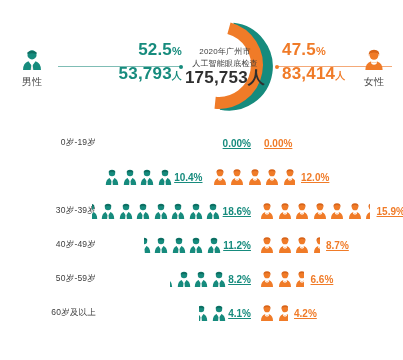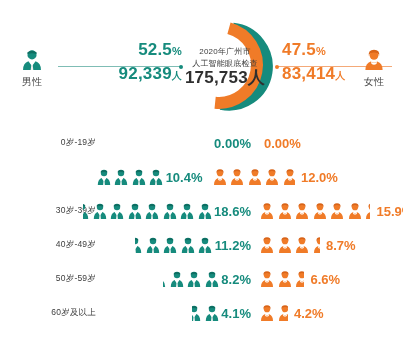--- a/index.html
+++ b/index.html
@@ -162,23 +162,24 @@
     right: 50.5%;
     flex-direction: row-reverse;
     justify-content: flex-start;
   }
   .half.right {
     left: 50.5%;
     flex-direction: row;
     justify-content: flex-start;
   }
   .half-pct {
-    font-size: 13px;
+    font-size: 10px;
     font-weight: bold;
     white-space: nowrap;
+    text-decoration: underline;
   }
   .half.left  .half-pct { margin-right: 5px; }
   .half.right .half-pct { margin-left: 5px; }
 
   .icon-strip {
     display: flex;
     align-items: center;
     height: 22px;
     overflow: hidden;
   }
@@ -206,21 +207,21 @@
       <path d="M10.4 5.2 Q16 1.4 21.6 5.2 L21.6 7.4 Q16 5.4 10.4 7.4 Z" fill="#0e6e62"></path>
       <path d="M5 27 Q5 18.5 11.6 16.4 L16 22 L20.4 16.4 Q27 18.5 27 27 Z" fill="#168b7d"></path>
       <path d="M13 16.2 L16 21.4 L19 16.2 L17.4 15.2 L16 17.6 L14.6 15.2 Z" fill="#ffffff"></path>
       <path d="M15.2 20.6 L16.8 20.6 L17.6 27 L14.4 27 Z" fill="#f0f0f0"></path>
     </svg>
     <div class="gender-caption">男性</div>
   </div>
 
   <div class="stat-group male">
     <div class="stat-pct teal"><span>52.5</span><span class="sym">%</span></div>
-    <div class="stat-count teal"><span>92,339</span><span class="unit">人</span></div>
+    <div class="stat-count teal"><span>53,793</span><span class="unit">人</span></div>
   </div>
   <div class="connector male">
       <span class="dot"></span>
     </div>
 
   <div class="donut-wrap">
     <svg width="100" height="100" viewBox="0 0 100 100">
 
       <path d="M 50 50 m 0 -38 A 38 38 0 1 0 46 87.8" fill="none" stroke="#168b7d" stroke-width="12" transform="rotate(186 50 50)"></path>
 

